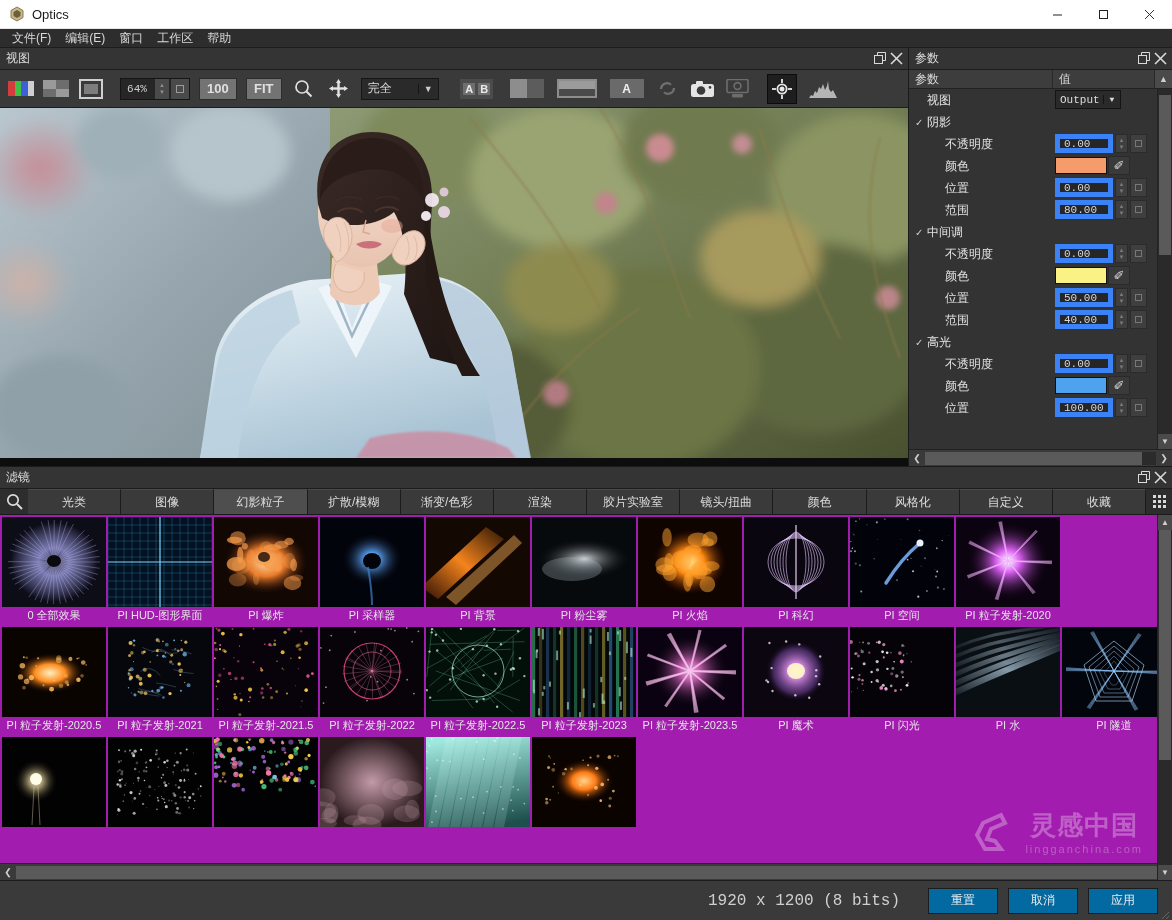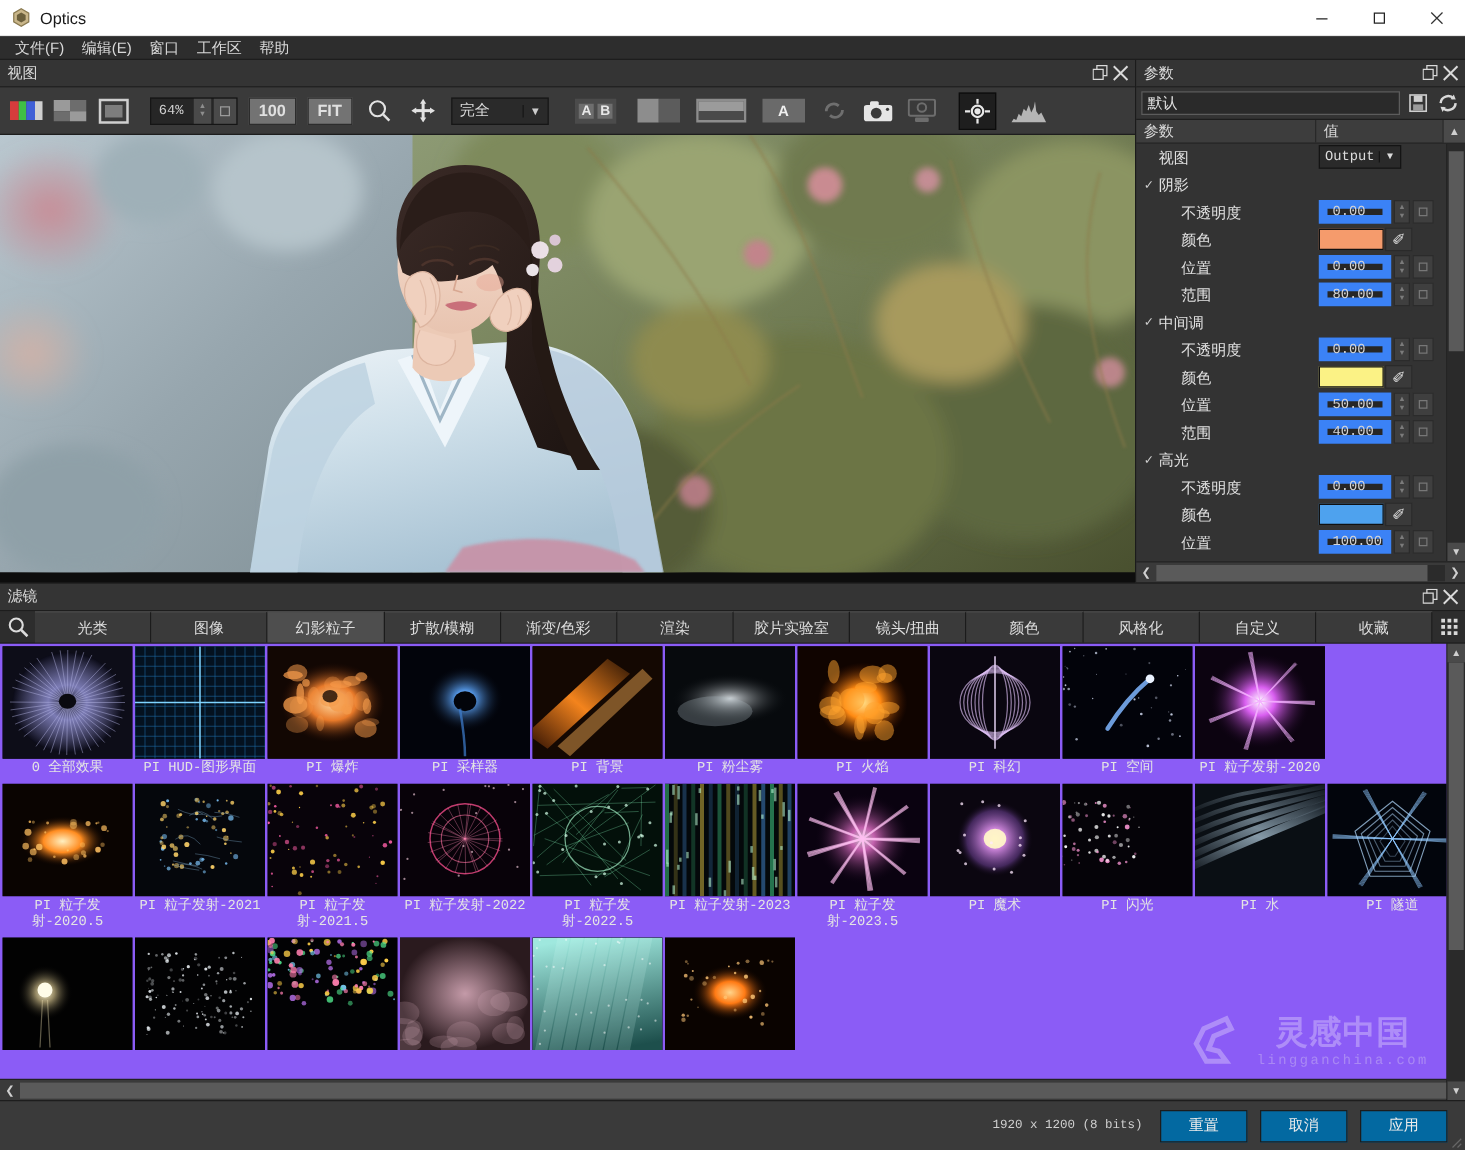--- a/index.html
+++ b/index.html
@@ -139,21 +139,21 @@
   .params-body { flex: 1; min-height: 0; display: flex; background: #333; overflow: hidden; }
   .params-rows { flex: 1; min-width: 0; }
   .prow { height: 22px; display: flex; align-items: center; }
   .prow .lbl { font-size: 12px; color: #e2e2e2; }
   .prow.grp .lbl { padding-left: 18px; }
   .prow.sub .lbl { padding-left: 36px; }
   .chkmark { position: absolute; left: 6px; color: #cfcfcf; font-size: 10px; }
   .prow { position: relative; }
   .pval { position: absolute; left: 146px; top: 1px; display: flex; align-items: center; }
   .numfield {
-    width: 58px; height: 19px; background: #262626; border: 7px solid #3b82f6;
+    width: 58px; height: 19px; background: #262626; border: 5px solid #3b82f6;
     color: #d6d6d6; font-size: 11px; font-family: "Liberation Mono", monospace;
     display: flex; align-items: center; padding-left: 4px;
   }
   .nspin { width: 13px; height: 19px; background: #3f3f3f; border: 1px solid #2b2b2b;
            margin-left: 2px; display: flex; flex-direction: column; align-items: center;
            justify-content: center; color: #7b7b7b; font-size: 6px; line-height: 7px; }
   .nsq { width: 17px; height: 19px; background: #3f3f3f; border: 1px solid #2b2b2b;
          margin-left: 2px; display: flex; align-items: center; justify-content: center; }
   .nsq i { width: 7px; height: 7px; border: 1px solid #777; display: block; }
   .swatch { width: 52px; height: 17px; border: 1px solid #111; }
@@ -196,21 +196,21 @@
     border-right: 1px solid #1b1b1b; border-top: 1px solid #4a4a4a;
   }
   .ftab.active { background: #4e4e4e; }
   .fgrid-btn { width: 26px; display: flex; align-items: center; justify-content: center; }
   .fgrid-btn i { display: grid; grid-template-columns: repeat(3, 3px);
                  grid-template-rows: repeat(3, 3px); gap: 2px; }
   .fgrid-btn i span { display: block; width: 3px; height: 3px; background: #d8d8d8; }
 
   .fbody { flex: 1; display: flex; min-height: 0; }
   .fscroll { flex: 1; min-width: 0; display: flex; flex-direction: column; }
-  .fcontent { flex: 1; overflow: hidden; background: #8b5cf6; position: relative; font-family: Liberation Mono, monospace; }
+  .fcontent { flex: 1; overflow: hidden; background: #a21caf; position: relative; }
   .frow { display: flex; }
   .fcell { width: 104px; margin: 2px 0 0 2px; }
   .fthumb { width: 104px; height: 90px; background: #000; position: relative;
             overflow: hidden; }
   .flabel { font-size: 11px; color: #e4e4e4; text-align: center; line-height: 13px;
             padding: 2px 1px 3px; min-height: 18px; }
   .watermark {
     position: absolute; right: 14px; bottom: 8px; display: flex; align-items: center;
     gap: 8px; opacity: .30; pointer-events: none;
   }
@@ -218,22 +218,22 @@
   .wm-txt { display: flex; flex-direction: column; }
   .wm-main { font-size: 26px; color: #fff; letter-spacing: 1px; font-weight: bold; text-align: center; }
   .wm-sub { font-size: 11px; color: #eee; letter-spacing: 2px; }
 
   
   .bottombar {
     flex: 0 0 40px; background: #3a3a3a; display: flex; align-items: center;
     justify-content: flex-end; gap: 10px; padding-right: 14px;
     border-top: 1px solid #1d1d1d;
   }
-  .dims { font-size: 10px; color: #cfcfcf; font-family: "Liberation Mono", monospace;
-          margin-right: 4px; }
+  .dims { font-size: 16px; color: #cfcfcf; font-family: "Liberation Mono", monospace;
+          margin-right: 18px; }
   .btn {
     min-width: 70px; height: 26px; background: #0369a1; border: 1px solid #1c1c1c;
     color: #ececec; font-size: 12px; display: flex; align-items: center;
     justify-content: center; font-family: "Liberation Sans", sans-serif;
   }
   .grip { position: absolute; right: 2px; bottom: 2px; width: 12px; height: 12px; }
 </style>
 </head>
 <body>
 
@@ -583,38 +583,20 @@
           </svg>
       </span>
       <span class="cap-btn">
         <svg width="13" height="13" viewBox="0 0 13 13">
             <line x1="1" y1="1" x2="12" y2="12" stroke="#dadada" stroke-width="1.6"></line>
             <line x1="12" y1="1" x2="1" y2="12" stroke="#dadada" stroke-width="1.6"></line>
           </svg>
       </span>
     </div>
 
-    <div class="preset-row">
-      <input class="preset-input" readonly="" value="默认" style="">
-      <span class="mini-ico">
-        <svg width="15" height="15" viewBox="0 0 15 15">
-            <rect x="1" y="1" width="13" height="13" fill="none" stroke="#cfcfcf" stroke-width="1.3"></rect>
-            <rect x="4" y="1.5" width="7" height="5" fill="#cfcfcf"></rect>
-            <rect x="3.5" y="8.5" width="8" height="5" fill="#9a9a9a"></rect>
-          </svg>
-      </span>
-      <span class="mini-ico">
-        <svg width="17" height="17" viewBox="0 0 17 17" fill="none" stroke="#d8d8d8" stroke-width="2">
-          <path d="M2.5,8.5 A6,6 0 0 1 13,5"></path>
-            <path d="M14.5,8.5 A6,6 0 0 1 4,12"></path>
-          <polygon points="13,1.5 14.6,5.6 10.4,5.3" fill="#d8d8d8" stroke="none"></polygon>
-          <polygon points="4,15.5 2.4,11.4 6.6,11.7" fill="#d8d8d8" stroke="none"></polygon>
-        </svg>
-      </span>
-    </div>
 
     <div class="params-head">
       <span class="ph-col c1">参数</span>
       <span class="ph-col c2">值</span>
       <span class="ph-col c3">▲</span>
     </div>
 
     <div class="params-body">
       <div class="params-rows" id="params-rows">
           <div class="prow grp">

